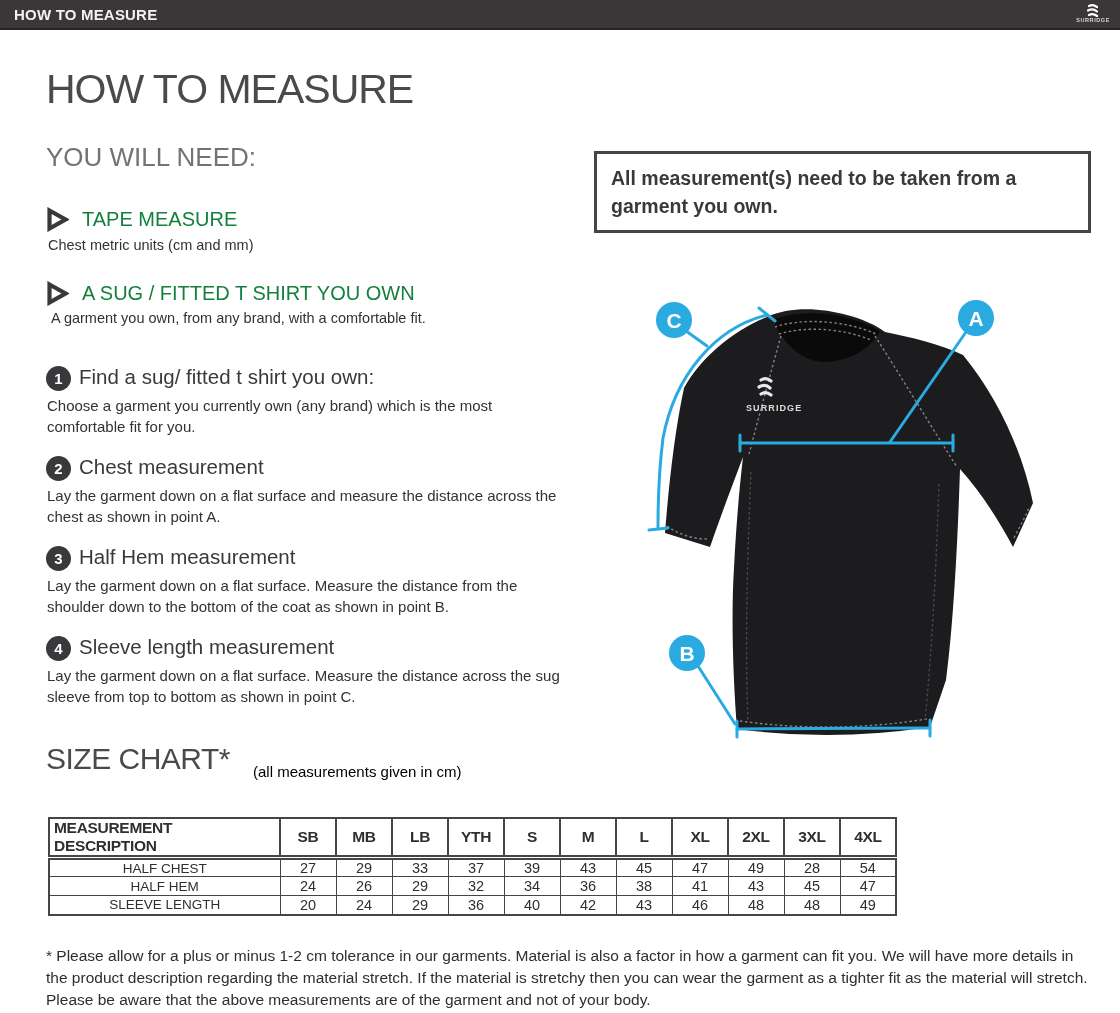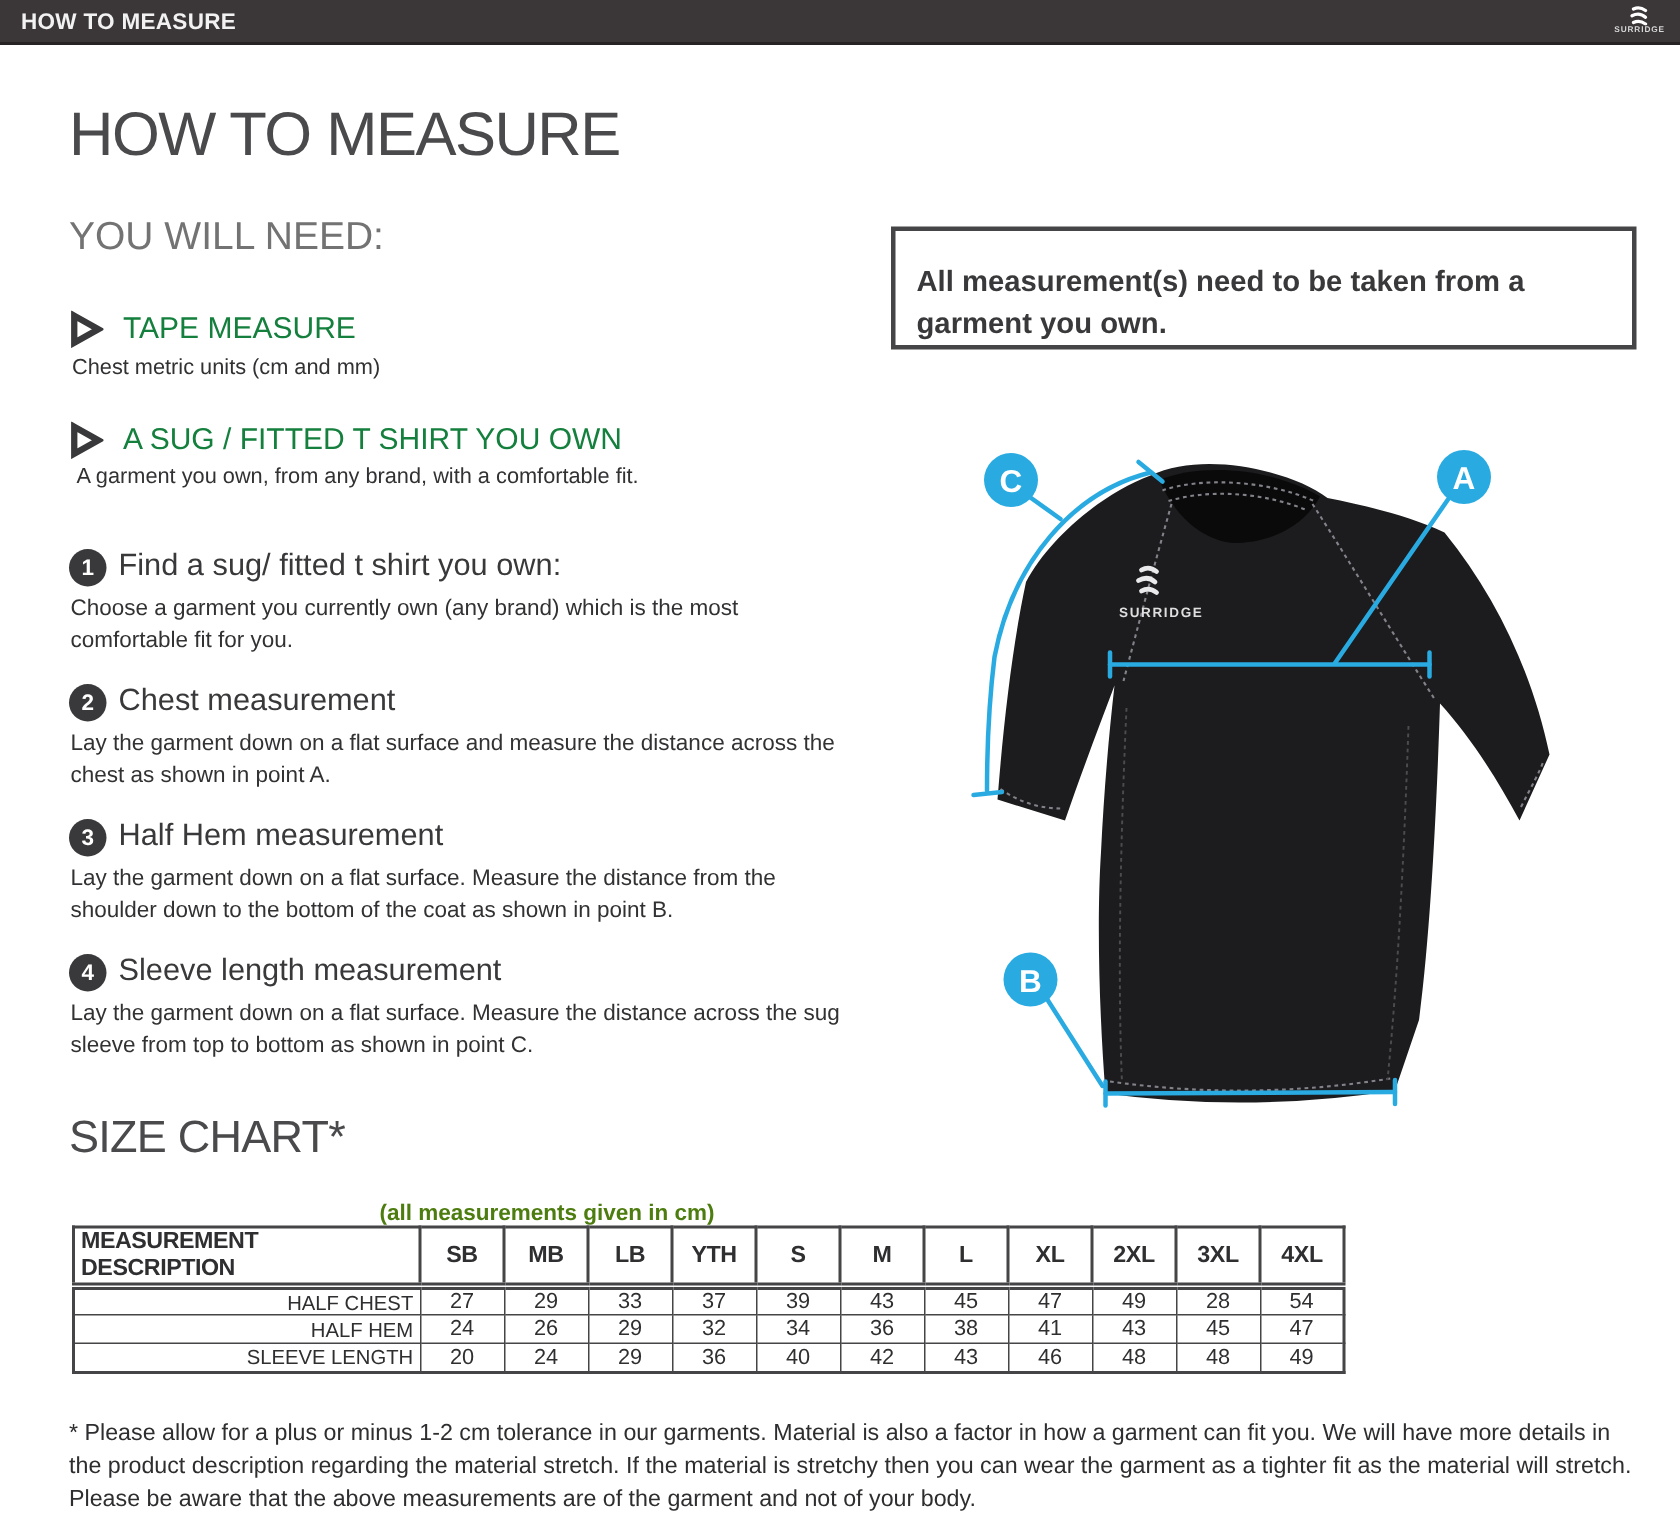--- a/index.html
+++ b/index.html
@@ -24,41 +24,41 @@
   .need-sub{position:absolute;font-size:14.5px;color:#323234;}
   .step-badge{
     position:absolute;width:25px;height:25px;border-radius:50%;background:#39393b;
     color:#fff;font-size:15px;font-weight:bold;display:flex;align-items:center;justify-content:center;
   }
   .step-title{position:absolute;left:79px;font-size:20.5px;color:#39393b;}
   .step-body{position:absolute;left:47px;width:522px;font-size:15px;line-height:1.4;color:#323234;}
   
   .notice-box{
     position:absolute;left:594px;top:151px;width:497px;height:82px;box-sizing:border-box;
-    border:3px solid #454547;padding:20px 14px;font-size:19.5px;font-weight:bold;
+    border:3px solid #454547;padding:10px 14px;font-size:19.5px;font-weight:bold;
     color:#39393b;line-height:1.45;background:#fff;
   }
   
   .diagram{position:absolute;left:600px;top:270px;width:500px;height:520px;}
   
   .size-heading{position:absolute;left:46px;top:742px;font-size:30px;font-weight:400;color:#4a4a4c;letter-spacing:-.5px;}
-  .size-sub{position:absolute;left:253px;top:763px;font-size:15px;font-weight:bold;color:#4d7c0f;margin-top:37px;}
+  .size-sub{position:absolute;left:253px;top:763px;font-size:15px;font-weight:normal;color:#000000;}
   table.size-chart{
     position:absolute;left:48px;top:817px;border-collapse:collapse;table-layout:fixed;
     border:2px solid #454547;
   }
   table.size-chart th,table.size-chart td{border:1.5px solid #454547;padding:0 4px;box-sizing:border-box;}
   table.size-chart thead th{
     height:25px;font-size:15.5px;font-weight:bold;color:#2f2f31;letter-spacing:-.3px;
     border:2px solid #454547;border-bottom:5px double #454547;
   }
   table.size-chart thead th.desc{text-align:left;}
   .metric-row td{height:16px;font-size:12px;font-weight:bold;color:#2f2f31;}
   .data-row td{height:19px;font-size:14.5px;color:#2f2f31;text-align:center;}
-  .data-row td.lbl{text-align:right;font-size:13.5px;}
+  .data-row td.lbl{text-align:center;font-size:13.5px;}
   
   .footnote{position:absolute;left:46px;top:945px;width:1048px;font-size:15.5px;line-height:1.42;color:#2e2e30;}
 </style>
 </head>
 <body>
 
 <div class="topbar">
   <span class="topbar-title">HOW TO MEASURE</span>
   <span class="topbar-logo">
     <svg width="18" height="13" viewBox="0 0 18 13">

